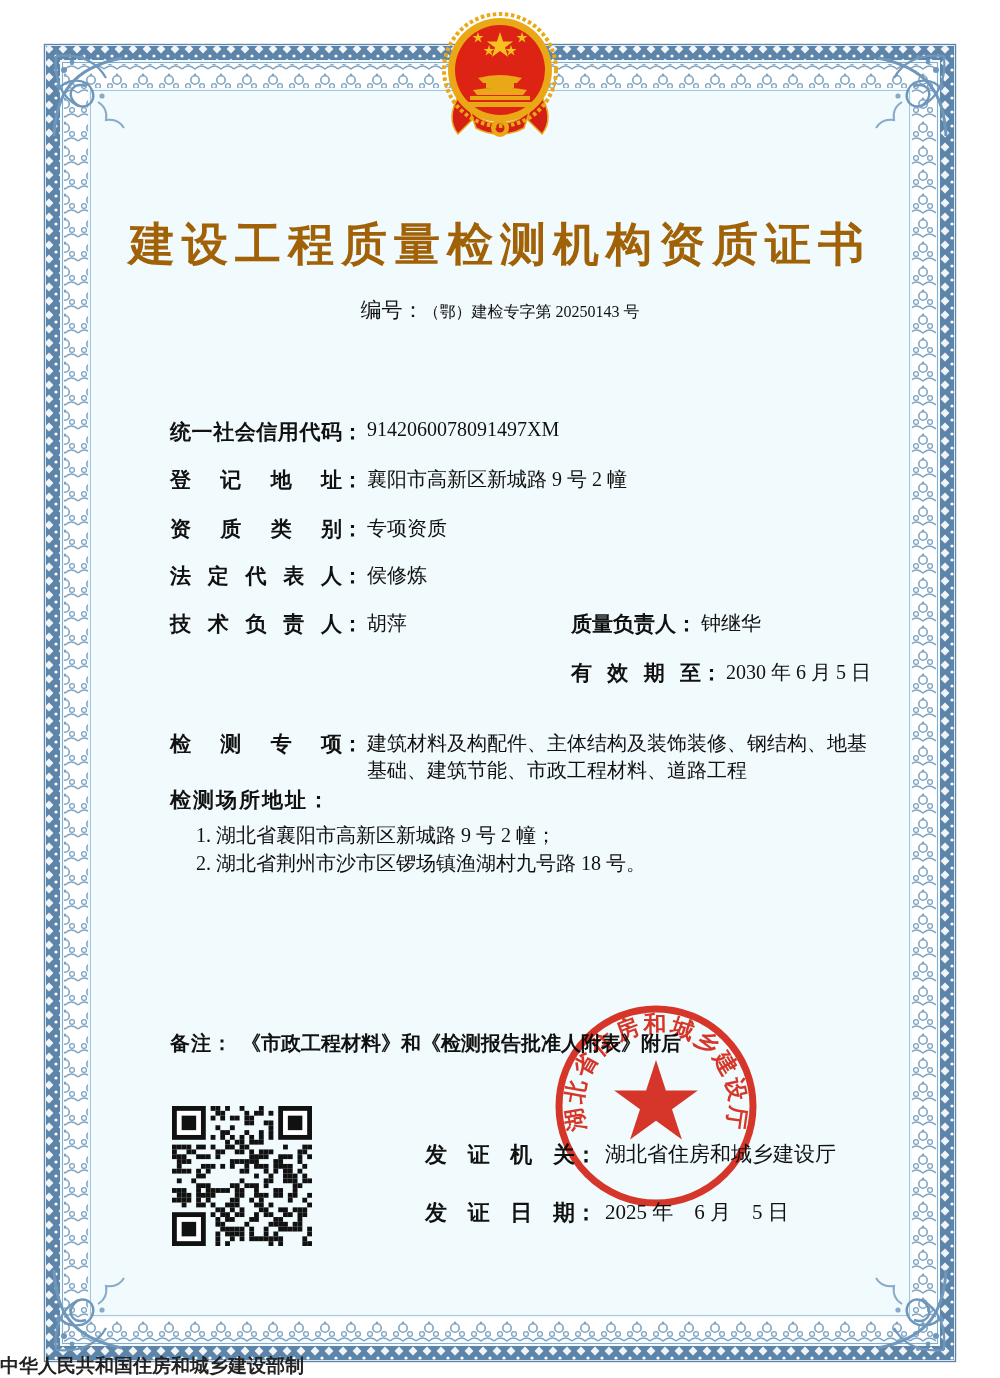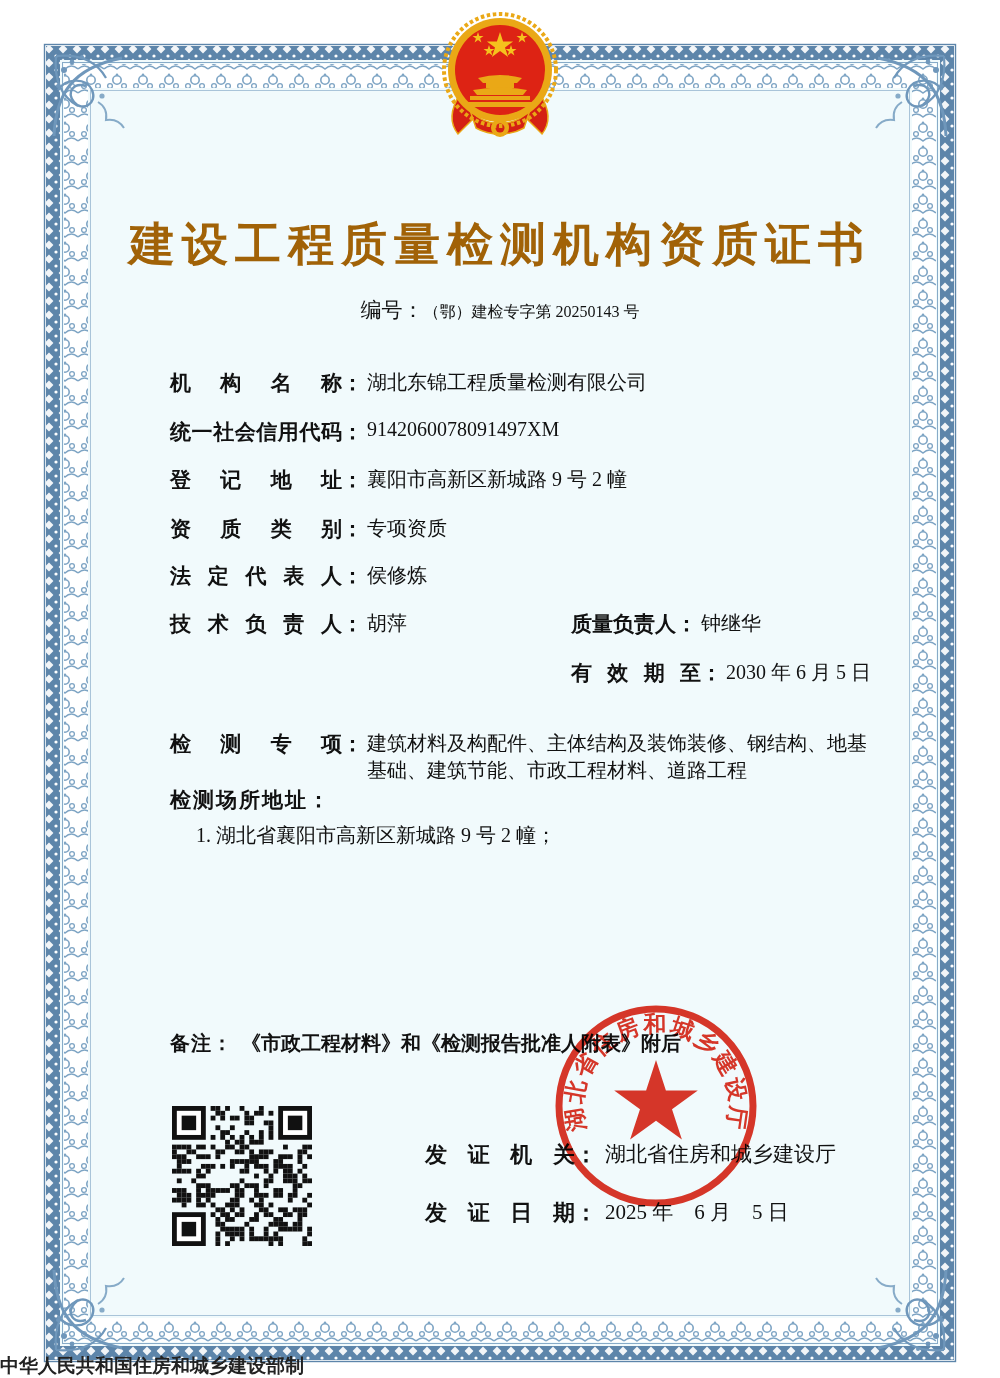--- a/index.html
+++ b/index.html
@@ -122,23 +122,20 @@
       <rect x="-34" y="32" width="68" height="5"></rect>
     </g>
   </svg>
 
   <h1 class="title">建设工程质量检测机构资质证书</h1>
 
   <div class="number-line">
     <span class="nl">编号：</span><span class="nv">（鄂）建检专字第 20250143 号</span>
   </div>
 
-  <div class="row" style="top:369px">
-    <span class="lab">机 构 名 称</span><span class="colon">：</span><span class="val">湖北东锦工程质量检测有限公司</span>
-  </div>
   <div class="row" style="top:418px">
     <span class="lab">统一社会信用代码</span><span class="colon">：</span><span class="val">9142060078091497XM</span>
   </div>
   <div class="row" style="top:466px">
     <span class="lab">登 记 地 址</span><span class="colon">：</span><span class="val">襄阳市高新区新城路 9 号 2 幢</span>
   </div>
   <div class="row" style="top:562px">
     <span class="lab">法 定 代 表 人</span><span class="colon">：</span><span class="val">侯修炼</span>
   </div>
   <div class="row" style="top:515px">
@@ -152,20 +149,21 @@
   </div>
   <div class="row2" style="top:659px">
     <span class="lab2 j">有 效 期 至</span><span class="colon">：</span><span class="val">2030 年 6 月 5 日</span>
   </div>
   <div class="row wrap" style="top:707px">
     <span class="lab">检 测 专 项</span><span class="colon">：</span><span class="val block">建筑材料及构配件、主体结构及装饰装修、钢结构、地基基础、建筑节能、市政工程材料、道路工程</span>
   </div>
 
   <div class="sites-header" style="top:786px">检测场所地址：</div>
   <div class="site-item" style="top:822px">1. 湖北省襄阳市高新区新城路 9 号 2 幢；</div>
+  <div class="site-item" style="top:850px">2. 湖北省荆州市沙市区锣场镇渔湖村九号路 18 号。</div>
 
   <div class="remark">
     <span class="rl">备注：</span><span>《市政工程材料》和《检测报告批准人附表》附后</span>
   </div>
 
   <svg id="qr" class="qr" width="140" height="140" aria-hidden="true">
       <rect x="38.62" y="0.00" width="4.83" height="4.83" fill="#111"></rect>
       <rect x="43.45" y="0.00" width="4.83" height="4.83" fill="#111"></rect>
       <rect x="53.10" y="0.00" width="4.83" height="4.83" fill="#111"></rect>
       <rect x="67.59" y="0.00" width="4.83" height="4.83" fill="#111"></rect>

